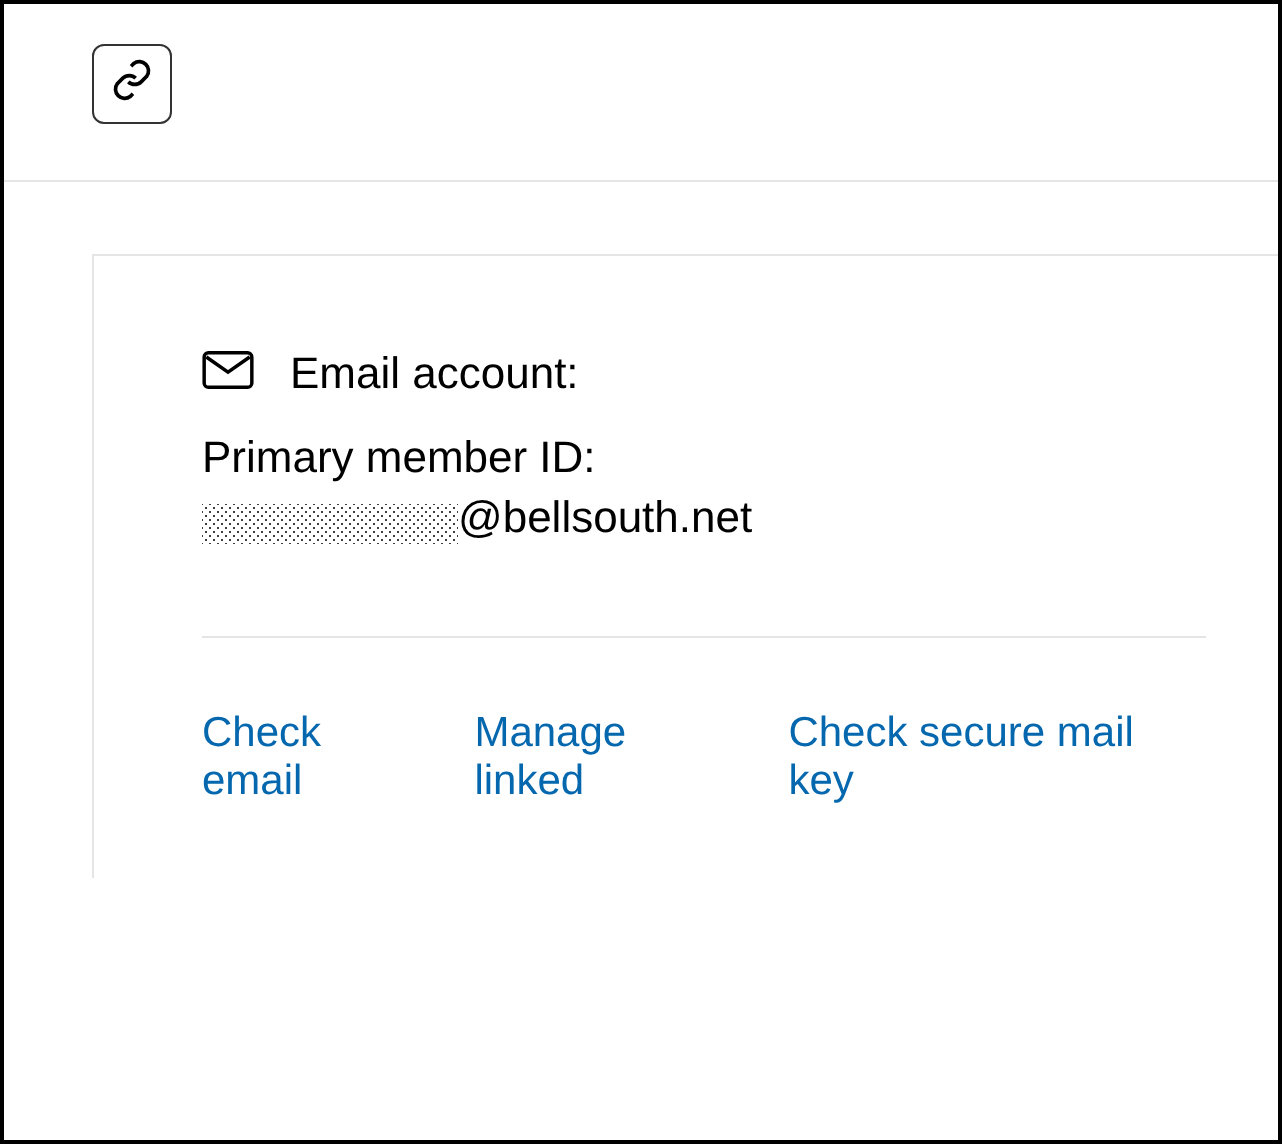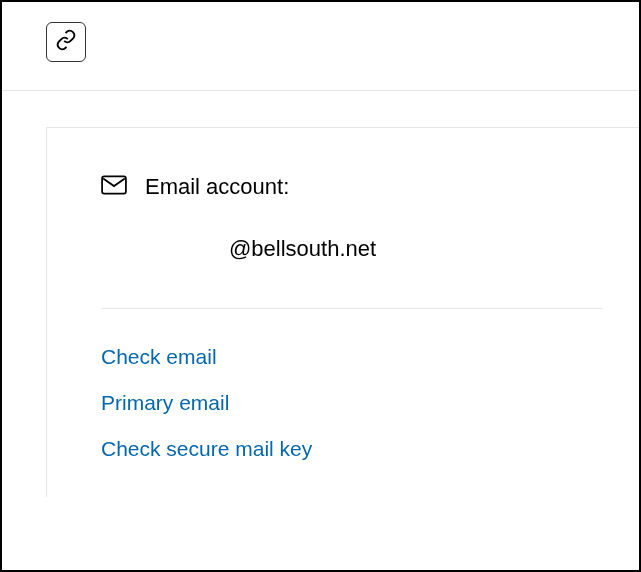--- a/index.html
+++ b/index.html
@@ -46,21 +46,21 @@
       margin: 36px 0 0 44px;
       border: 1px solid #e5e5e5;
       border-right: none;
       border-bottom: none;
       padding: 46px 36px 36px 54px;
     }
     .section-header {
       display: flex;
       align-items: center;
       gap: 18px;
-      margin-bottom: 36px;
+      margin-bottom: 16px;
     }
     .mail-icon svg {
       width: 26px;
       height: 20px;
       stroke: #000;
       fill: none;
       stroke-width: 1.6;
     }
     .section-title {
       font-size: 22px;
@@ -94,21 +94,21 @@
       opacity: 0.75;
       vertical-align: middle;
     }
     .divider {
       border: none;
       border-top: 1px solid #e5e5e5;
       margin: 46px 0 36px 0;
     }
     .links {
       display: flex;
-      flex-direction: column;
+      flex-direction: row;
       gap: 22px;
     }
     .link {
       font-size: 21px;
       color: #0568ae;
       text-decoration: none;
       cursor: pointer;
       width: fit-content;
     }
   </style>
@@ -131,26 +131,27 @@
   <div class="section-header">
     <span class="mail-icon">
       <svg viewBox="0 0 24 18">
           <rect x="1" y="1" width="22" height="16" rx="2"></rect>
           <path d="M2 3l10 7L22 3"></path>
         </svg>
     </span>
     <span class="section-title">Email account:</span>
   </div>
 
+  <div class="field-label">Primary member ID:</div>
   <div class="field-value">
     <span class="redacted"></span>
       <span>@bellsouth.net</span>
   </div>
 
   <hr class="divider">
 
   <div class="links">
     <a class="link">Check email</a>
-    <a class="link">Primary email</a>
+    <a class="link">Manage linked</a>
     <a class="link">Check secure mail key</a>
   </div>
 
 </div>
 
 </body></html>

